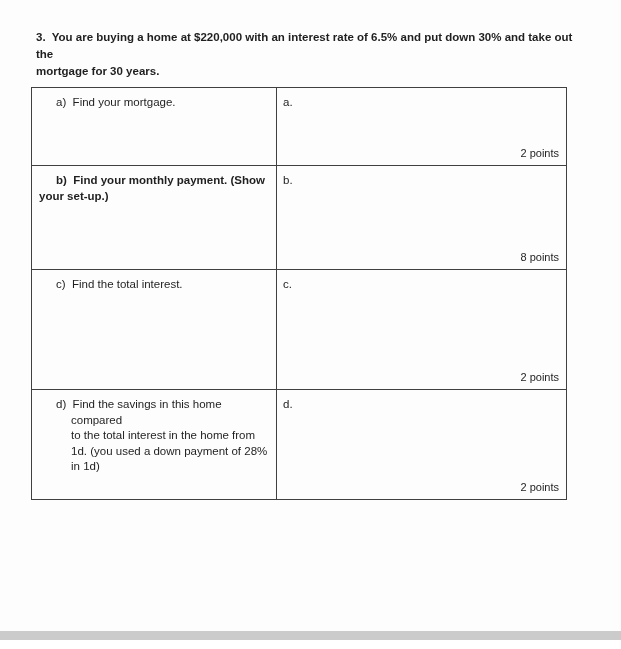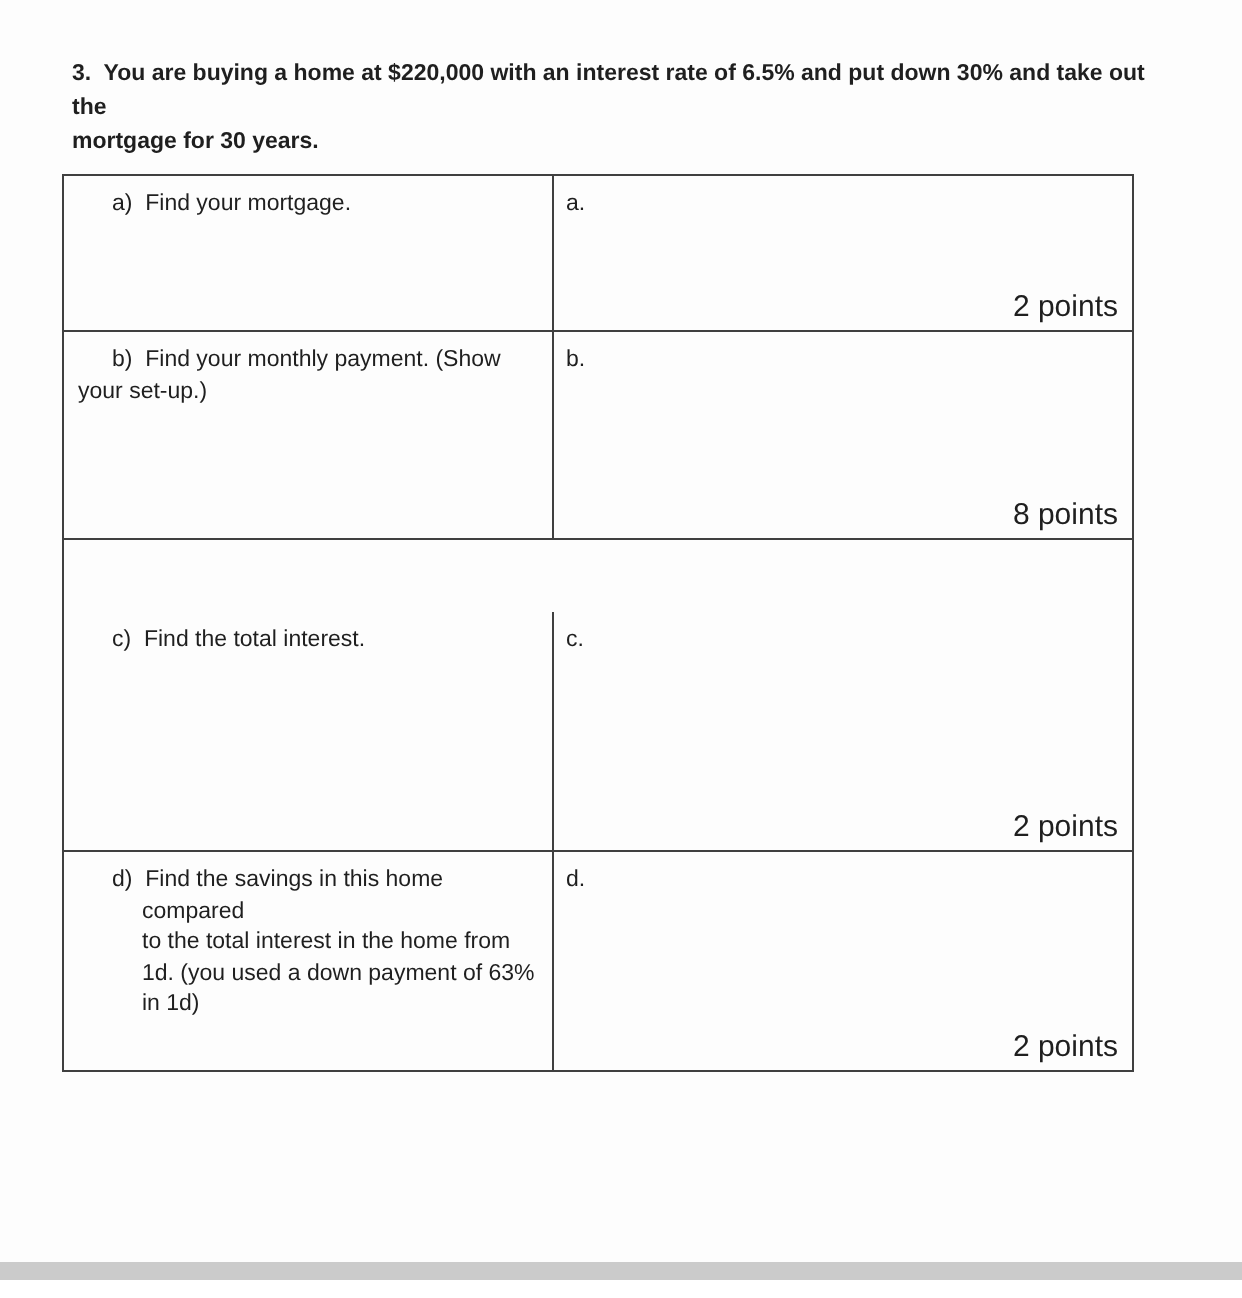--- a/index.html
+++ b/index.html
@@ -38,49 +38,49 @@
     width: 536px;
     border: 1px solid #404040;
   }
   .trow {
     display: flex;
     border-bottom: 1px solid #404040;
   }
   .trow:last-child { border-bottom: none; }
   .row-a { height: 78px; }
   .row-b { height: 104px; }
-  .row-c { height: 120px; margin-top: 36px; }
+  .row-c { height: 120px; }
   .row-d { height: 109px; }
   .qcell {
     width: 245px;
     border-right: 1px solid #404040;
     padding-top: 7px;
     padding-right: 8px;
     font-size: 11.5px;
     line-height: 15.5px;
   }
   .question {
     white-space: pre-wrap;
   }
   .q-a, .q-c { padding-left: 24px; }
-  .q-b { padding-left: 7px; text-indent: 17px; }
+  .q-b { padding-left: 7px; text-indent: 17px; font-weight: bold; }
   .q-d { padding-left: 39px; text-indent: -15px; }
   .acell {
     flex: 1;
     display: flex;
     flex-direction: column;
     justify-content: space-between;
     padding: 7px 7px 4px 6px;
     font-size: 11.5px;
     line-height: 15.5px;
   }
   .answer-label { }
   .points-label {
     align-self: flex-end;
-    font-size: 15px;
+    font-size: 11px;
   }
   .bottom-strip {
     position: absolute;
     left: 0;
     bottom: 0;
     width: 621px;
     height: 9px;
     background: #cbcbcb;
   }
 </style>
@@ -122,21 +122,21 @@
       <div class="acell">
         <div class="answer-label">c.</div>
         <div class="points-label">2 points</div>
       </div>
     </div>
 
     <div class="trow row-d">
       <div class="qcell">
         <div class="question q-d">d)  Find the savings in this home compared
 to the total interest in the home from
-1d. (you used a down payment of 63%
+1d. (you used a down payment of 28%
 in 1d)</div>
       </div>
       <div class="acell">
         <div class="answer-label">d.</div>
         <div class="points-label">2 points</div>
       </div>
     </div>
 
   </div>
 

